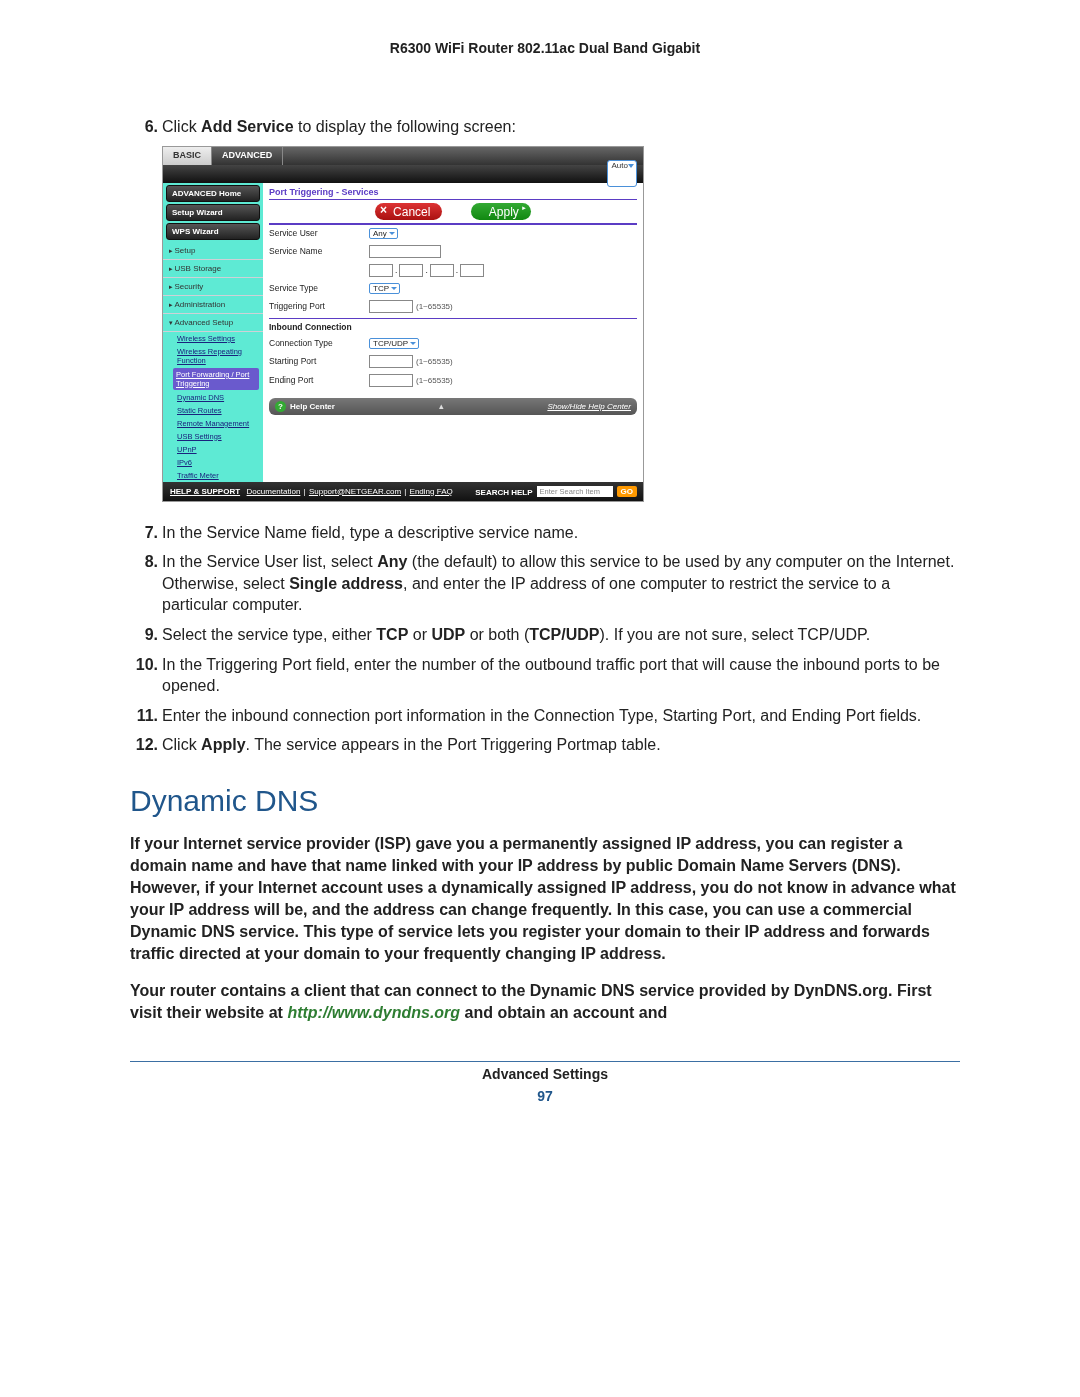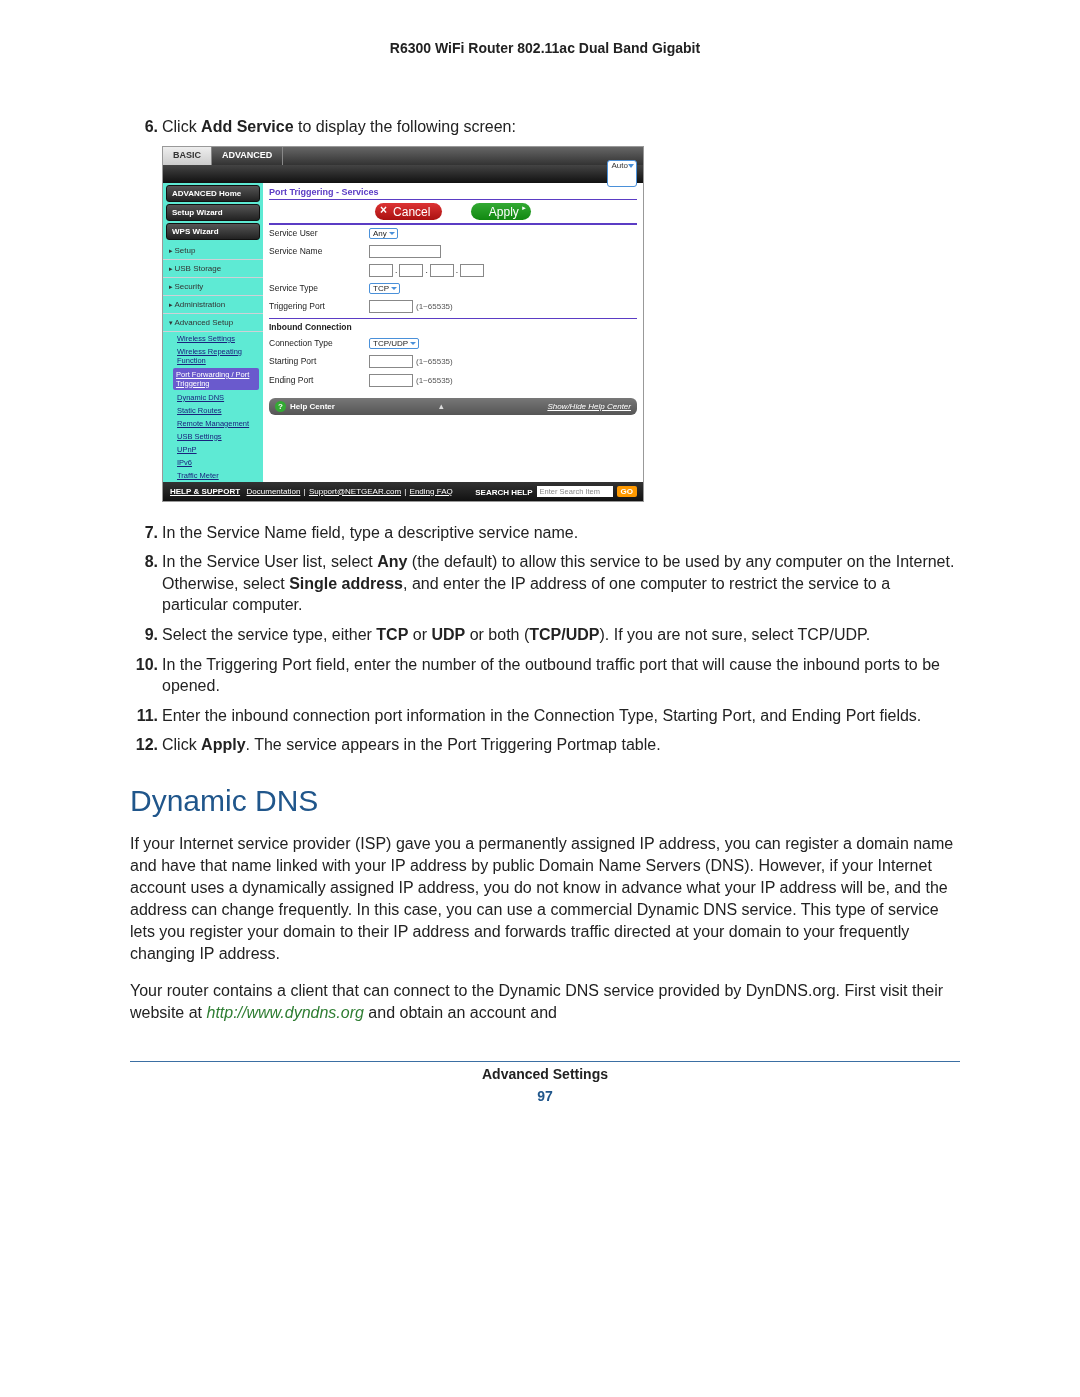--- a/index.html
+++ b/index.html
@@ -118,21 +118,21 @@
   .footbar .links span{text-decoration:underline;margin:0 1px;}
   .searchline{display:flex;align-items:flex-end;gap:4px;}
   .sin{background:#fff;color:#888;font-size:7.5px;padding:1px 3px;width:70px;}
   .go{background:#f90;color:#fff;font-weight:bold;padding:1px 4px;border-radius:2px;font-size:8px;}
 
   h2.section{
     font-family: "Trebuchet MS", Arial, sans-serif;
     color:#20568b;font-weight:normal;font-size:30px;
     margin:28px 0 14px 0;
   }
-  p.body{font-size:16px;line-height:1.38;margin:15px 0 14px 0;}
+  p.body{font-size:16px;line-height:1.38;margin:15px 0 14px 0;font-weight:bold;}
   a.link{color:#2e7d32;font-style:italic;text-decoration:none;}
   .hr{border-top:1px solid #3b6fa3;margin-top:36px;}
   .foot-title{text-align:center;font-weight:bold;font-size:14px;margin-top:4px;}
   .foot-page{text-align:center;font-weight:bold;font-size:14px;color:#20568b;margin-top:6px;}
 </style>
 </head>
 <body>
 
 <div class="page">
   <div class="doc-header">R6300 WiFi Router 802.11ac Dual Band Gigabit</div>

